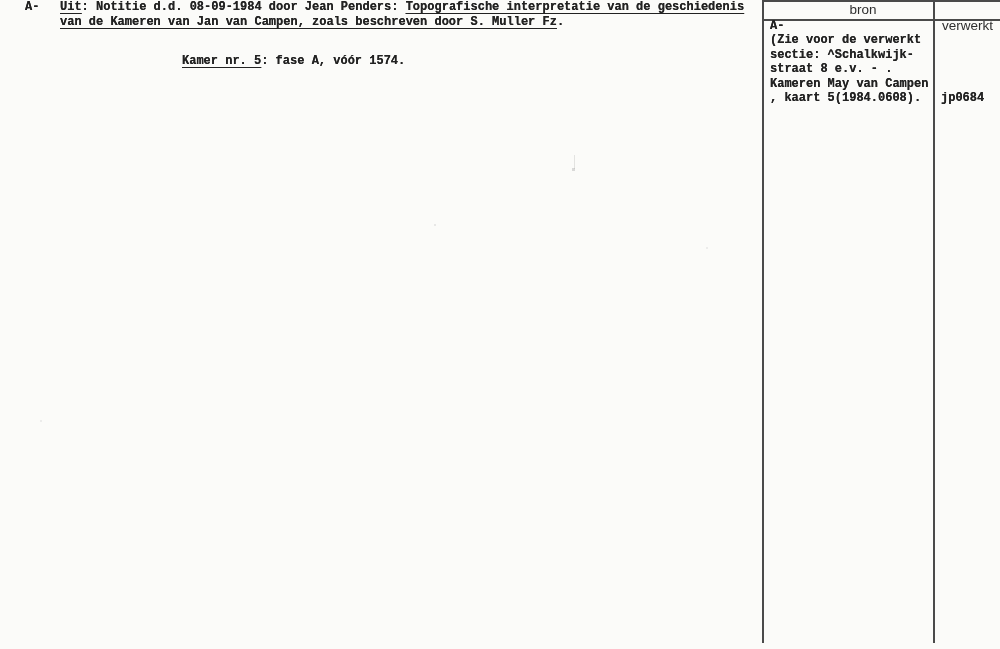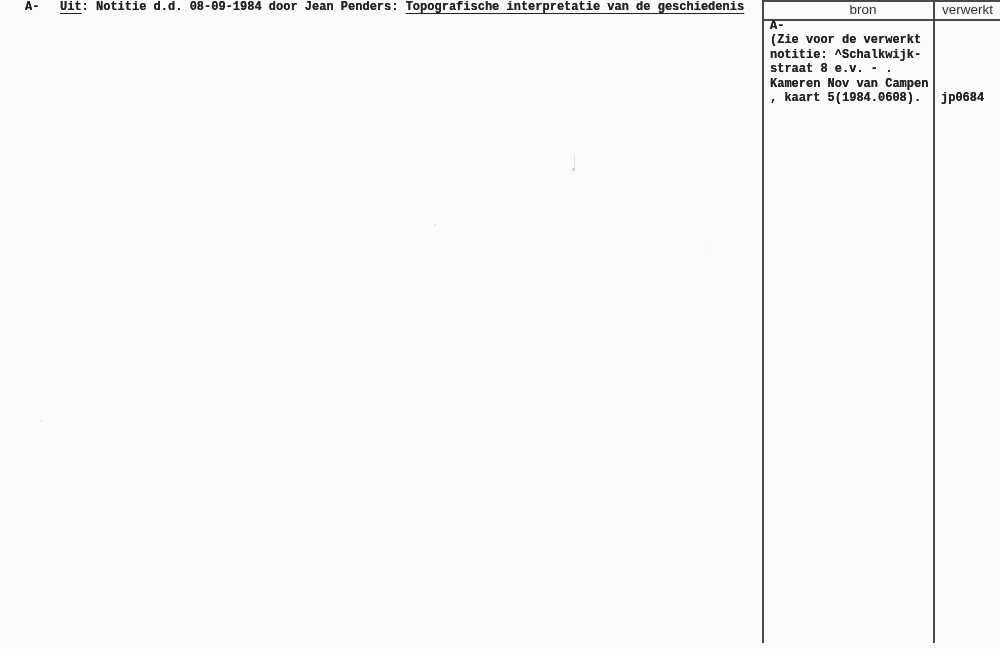--- a/index.html
+++ b/index.html
@@ -54,21 +54,21 @@
   
   .col-header {
     position: absolute;
     top: 2px;
     font-family: "Liberation Sans", sans-serif;
     font-size: 13.5px;
     color: #2e2e2e;
     text-align: center;
   }
   .col-header.bron     { left: 764px; width: 198px; }
-  .col-header.verwerkt { left: 935px; width: 65px; }
+  .col-header.verwerkt { left: 935px; width: 65px; margin-top: 16px; }
   
   .bron-block {
     position: absolute;
     left: 770px;
     top: 19px;
   }
   .bron-block .bline {
     position: relative;
     font-size: 12px;
     line-height: 14.4px;
@@ -102,37 +102,39 @@
 </style>
 </head>
 <body>
 
 <div class="paper">
 
   <div class="tline" style="left:25px; top:0px;">A-</div>
 
   <div class="tline" style="left:60px; top:0px;"><span class="u">Uit</span><span>: Notitie d.d. 08-09-1984 door Jean Penders: </span><span class="u">Topografische interpretatie van de geschiedenis</span></div>
 
+  <div class="tline" style="left:60px; top:15px;"><span class="u">van de Kameren van Jan van Campen, zoals beschreven door S. Muller Fz</span><span>.</span></div>
 
 
+  <div class="tline" style="left:182px; top:54px;"><span class="u">Kamer nr. 5</span><span>: fase A, vóór 1574.</span></div>
 
   <div class="hline h-top"></div>
   <div class="hline h-sep"></div>
   <div class="vline v-left"></div>
   <div class="vline v-mid"></div>
 
   <div class="col-header bron">bron</div>
   <div class="col-header verwerkt">verwerkt</div>
 
   <div class="bron-block">
     <div class="bline">A-</div>
     <div class="bline">(Zie voor de verwerkt</div>
-    <div class="bline">notitie: ^Schalkwijk-</div>
+    <div class="bline">sectie: ^Schalkwijk-</div>
     <div class="bline">straat 8 e.v. - .</div>
-    <div class="bline">Kameren Nov van Campen</div>
+    <div class="bline">Kameren May van Campen</div>
     <div class="bline">, kaart 5(1984.0608).</div>
   </div>
 
   <div class="verwerkt-value">jp0684</div>
 
   <div class="speck s1"></div>
   <div class="speck s2"></div>
   <div class="speck s3"></div>
   <div class="speck s4"></div>
   <div class="speck s5"></div>

